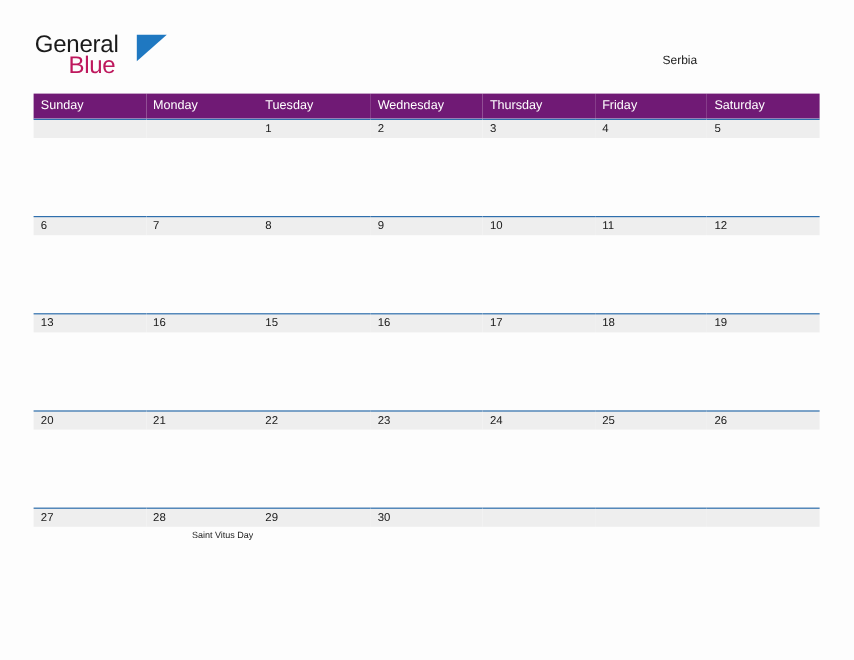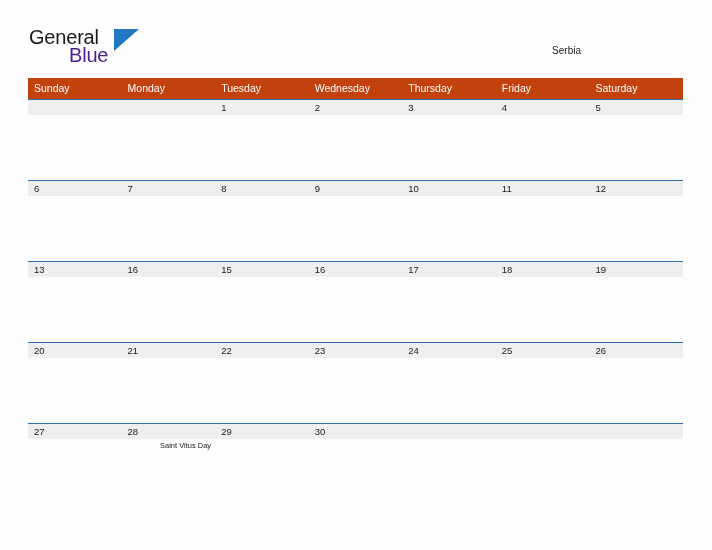--- a/index.html
+++ b/index.html
@@ -47,24 +47,23 @@
     font-size: 20px;
     color: #1a1a1a;
     letter-spacing: -0.2px;
     font-family: "Liberation Sans", sans-serif;
   }
   .brand-blue {
     position: absolute;
     left: 28px;
     top: 18px;
     font-size: 20px;
-    color: #4c1d95;
+    color: #be185d;
     letter-spacing: -0.2px;
     font-family: "Liberation Sans", sans-serif;
-    margin-left: 12px;
   }
   .brand-triangle {
     position: absolute;
     left: 83px;
     top: 1px;
     width: 28px;
     height: 24px;
   }
   .brand-triangle svg { display: block; }
 
@@ -94,21 +93,21 @@
   .calendar {
     position: absolute;
     left: 28px;
     top: 78px;
     width: 655px;
     border-collapse: collapse;
     table-layout: fixed;
   }
 
   .calendar th {
-    background: #c2410c;
+    background: #701a75;
     color: #ffffff;
     font-size: 10.5px;
     font-weight: normal;
     text-align: left;
     padding: 4px 0 5px 6px;
     height: 10px;
     font-family: "Liberation Sans", sans-serif;
     border: none;
   }
 

